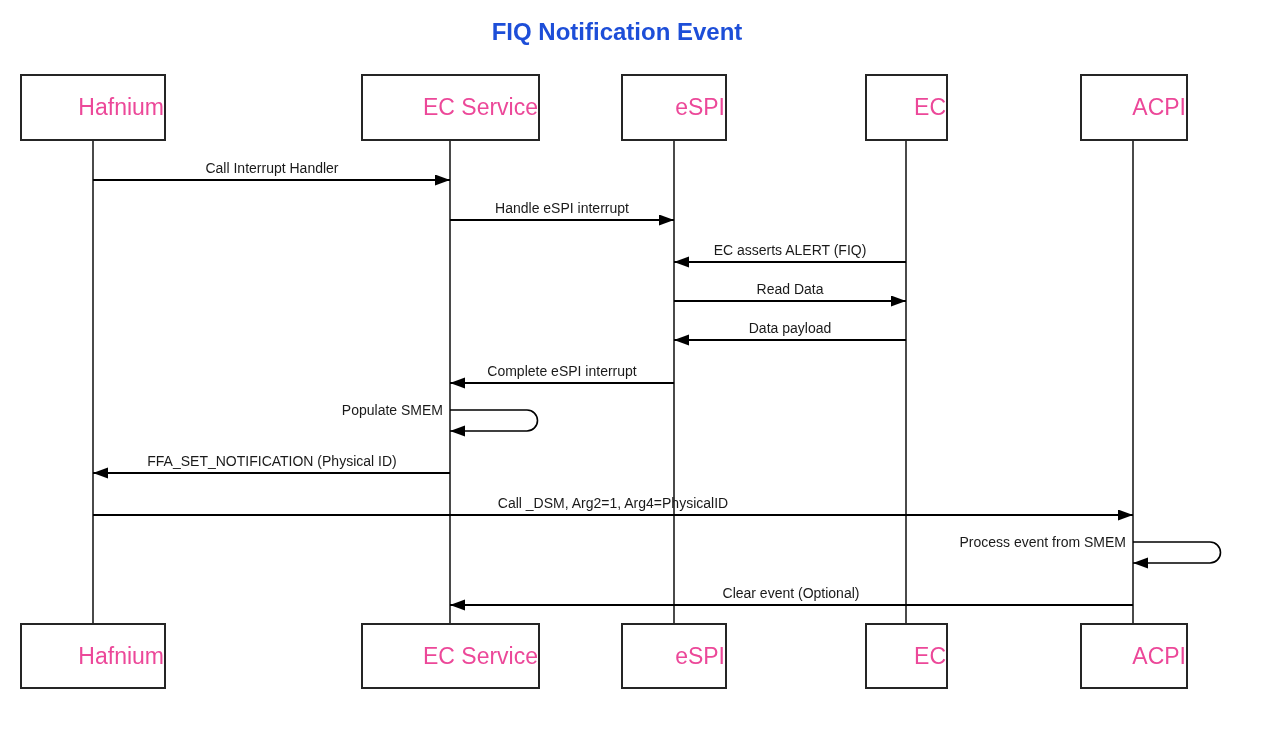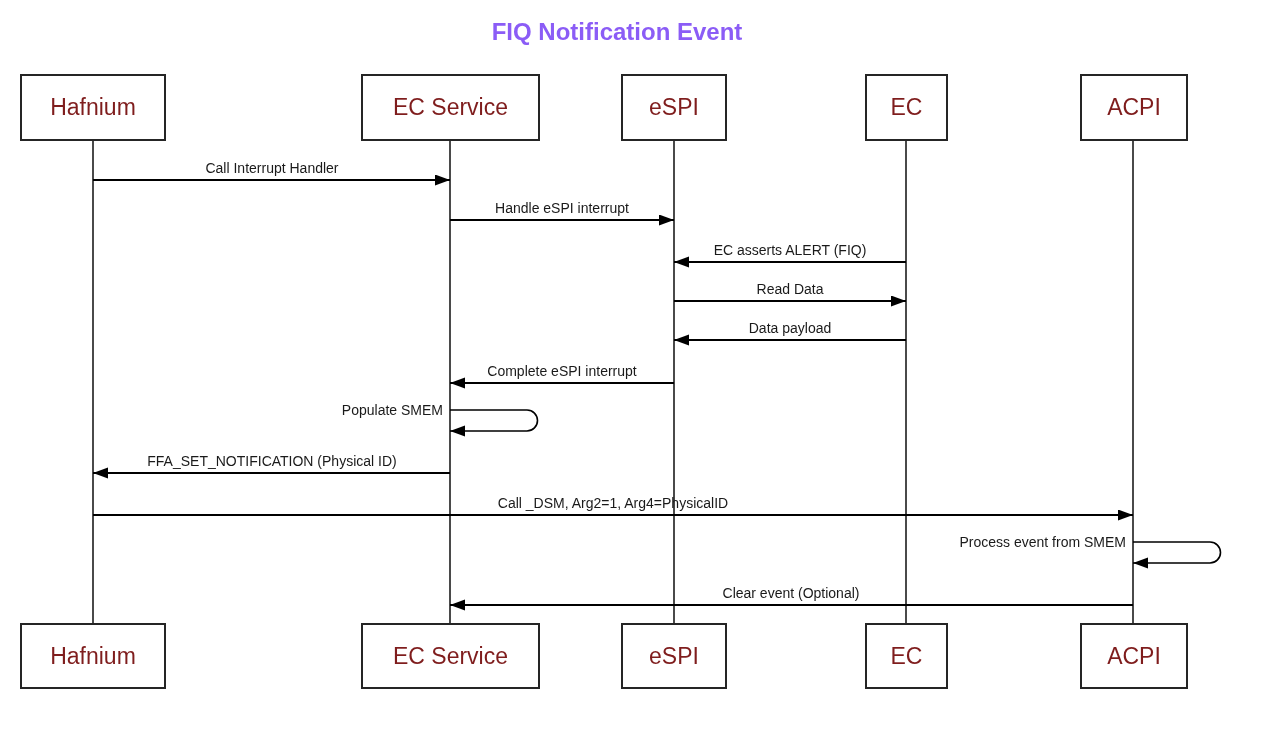--- a/index.html
+++ b/index.html
@@ -16,37 +16,37 @@
     overflow: hidden;
   }
   #diagram-title {
     position: absolute;
     left: 0;
     top: 18px;
     width: 1234px;
     text-align: center;
     font-size: 24px;
     font-weight: bold;
-    color: #8b5cf6;
+    color: #1d4ed8;
   }
   svg.layer {
     position: absolute;
     left: 0;
     top: 0;
   }
   .actor-box {
     position: absolute;
     box-sizing: border-box;
     border: 2px solid #252525;
     background: #ffffff;
     display: flex;
     align-items: center;
-    justify-content: center;
+    justify-content: flex-end;
     font-size: 23px;
-    color: #7f1d1d;
+    color: #ec4899;
     white-space: nowrap;
   }
   .msg-line {
     stroke: #000000;
     stroke-width: 2;
     fill: none;
   }
   .self-loop {
     stroke: #000000;
     stroke-width: 1.6;

